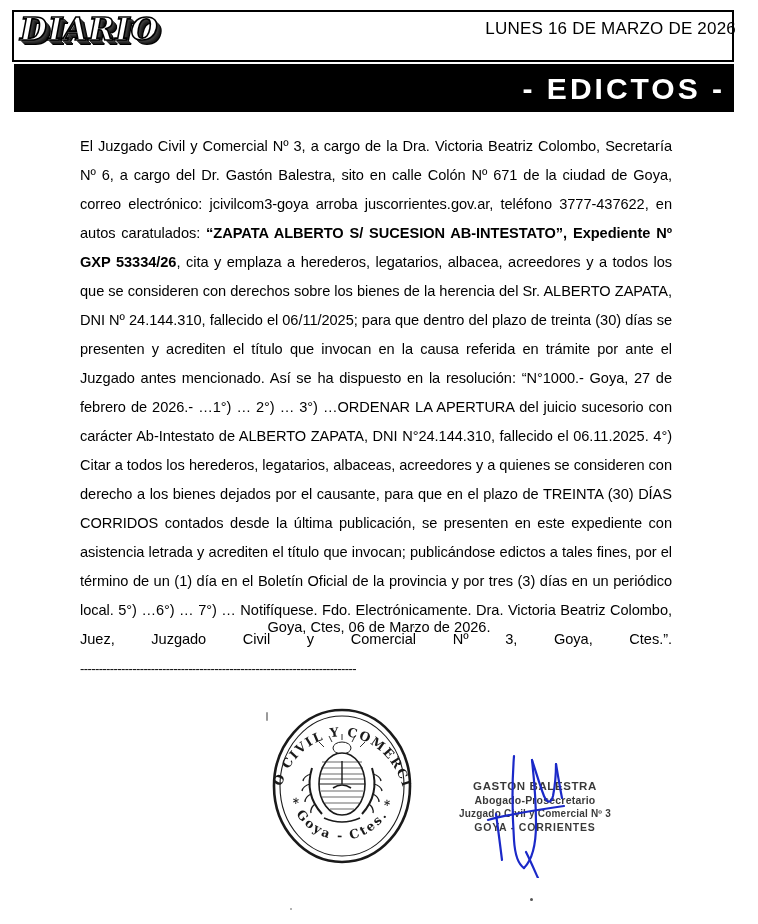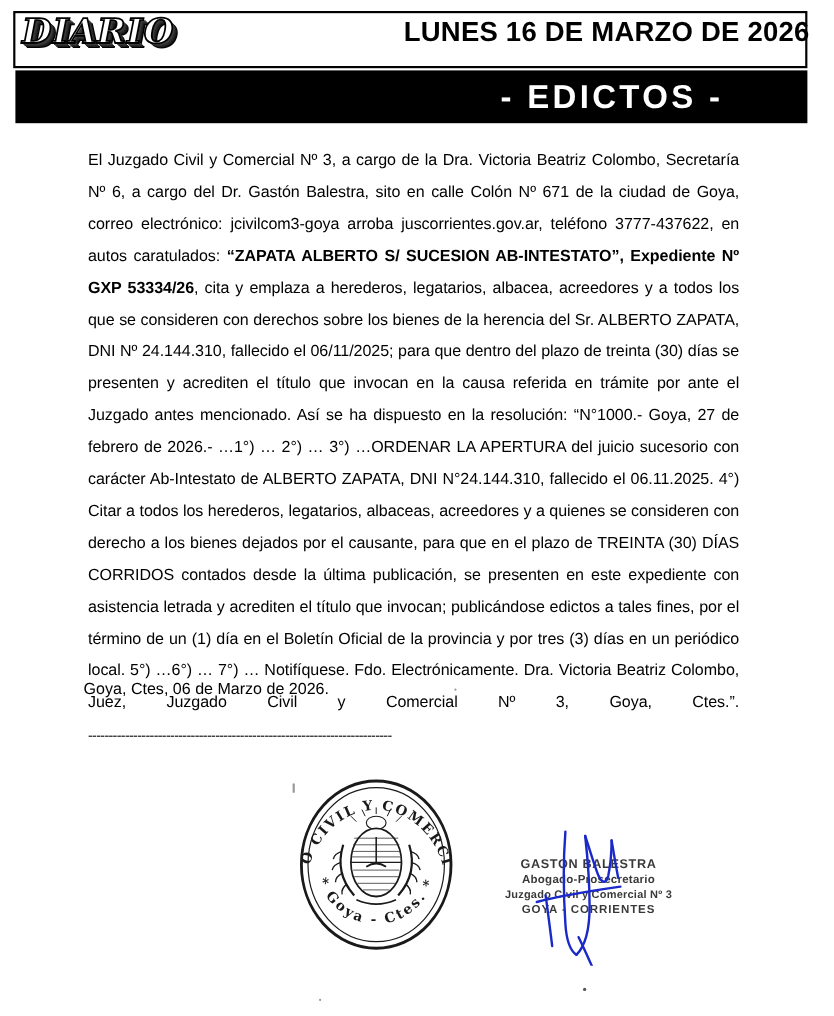--- a/index.html
+++ b/index.html
@@ -28,38 +28,38 @@
     position: absolute;
     left: 12px; top: 10px;
     width: 722px; height: 52px;
     border: 2px solid #000;
     box-sizing: border-box;
     background: #ffffff;
   }
   #masthead-date {
     position: absolute;
     right: 22px; top: 13px;
-    font-size: 25px;
-    font-weight: bold;
+    font-size: 17px;
+    font-weight: normal;
     letter-spacing: 0.2px;
     line-height: 32px;
     font-family: "Liberation Sans", sans-serif;
     white-space: nowrap;
   }
   #masthead-blackbar {
     position: absolute;
     left: 14px; top: 64px;
     width: 720px; height: 48px;
     background: #000000;
   }
   #masthead-edictos {
     position: absolute;
     left: 455px; top: 72px;
     width: 270px;
-    text-align: left;
+    text-align: right;
     color: #ffffff;
     font-size: 30px;
     font-weight: bold;
     letter-spacing: 3px;
     line-height: 34px;
     white-space: nowrap;
   }
 
   
   #logo-diario {
@@ -124,24 +124,24 @@
   .edicto-paragraph b { font-weight: bold; }
 
   #closing-dashes {
     display: inline-block;
     letter-spacing: -0.6px;
     font-size: 13px;
   }
 
   #signoff-date {
     position: absolute;
-    left: 76px;
+    left: 92px;
     top: 616px;
     width: 592px;
-    text-align: left;
+    text-align: center;
     padding-right: 18px;
     box-sizing: border-box;
     font-size: 14.6px;
     line-height: 22px;
   }
 
   
   #court-seal {
     position: absolute;
     left: 262px;

